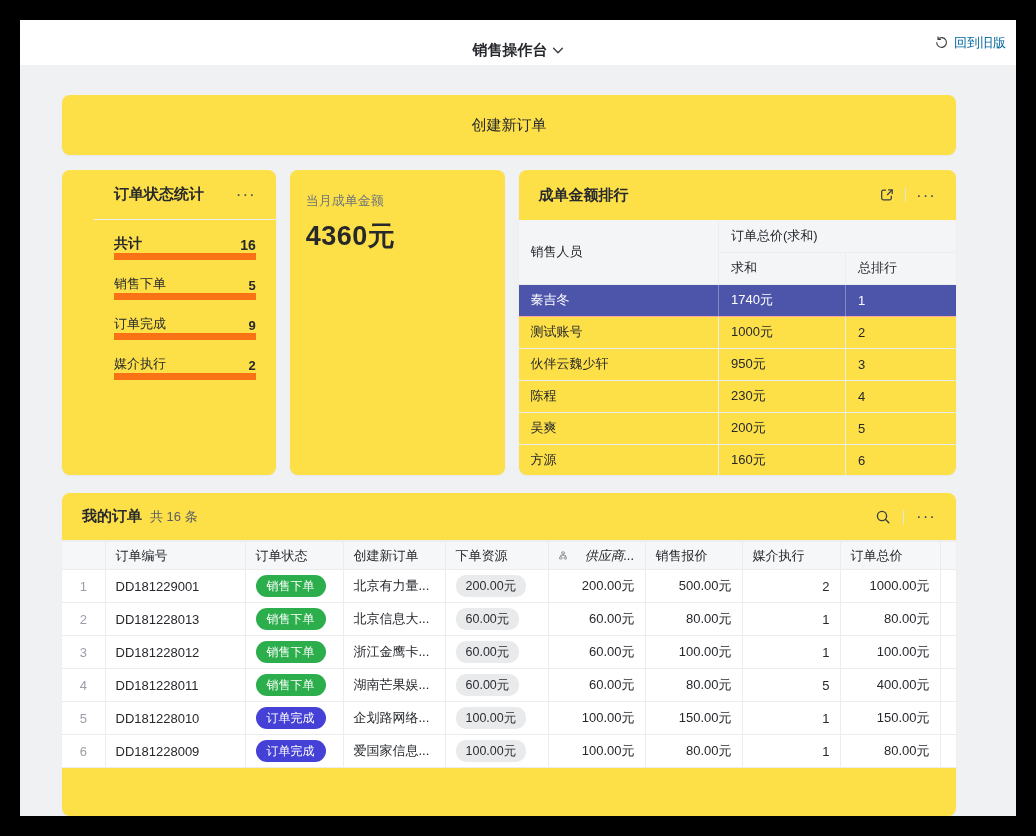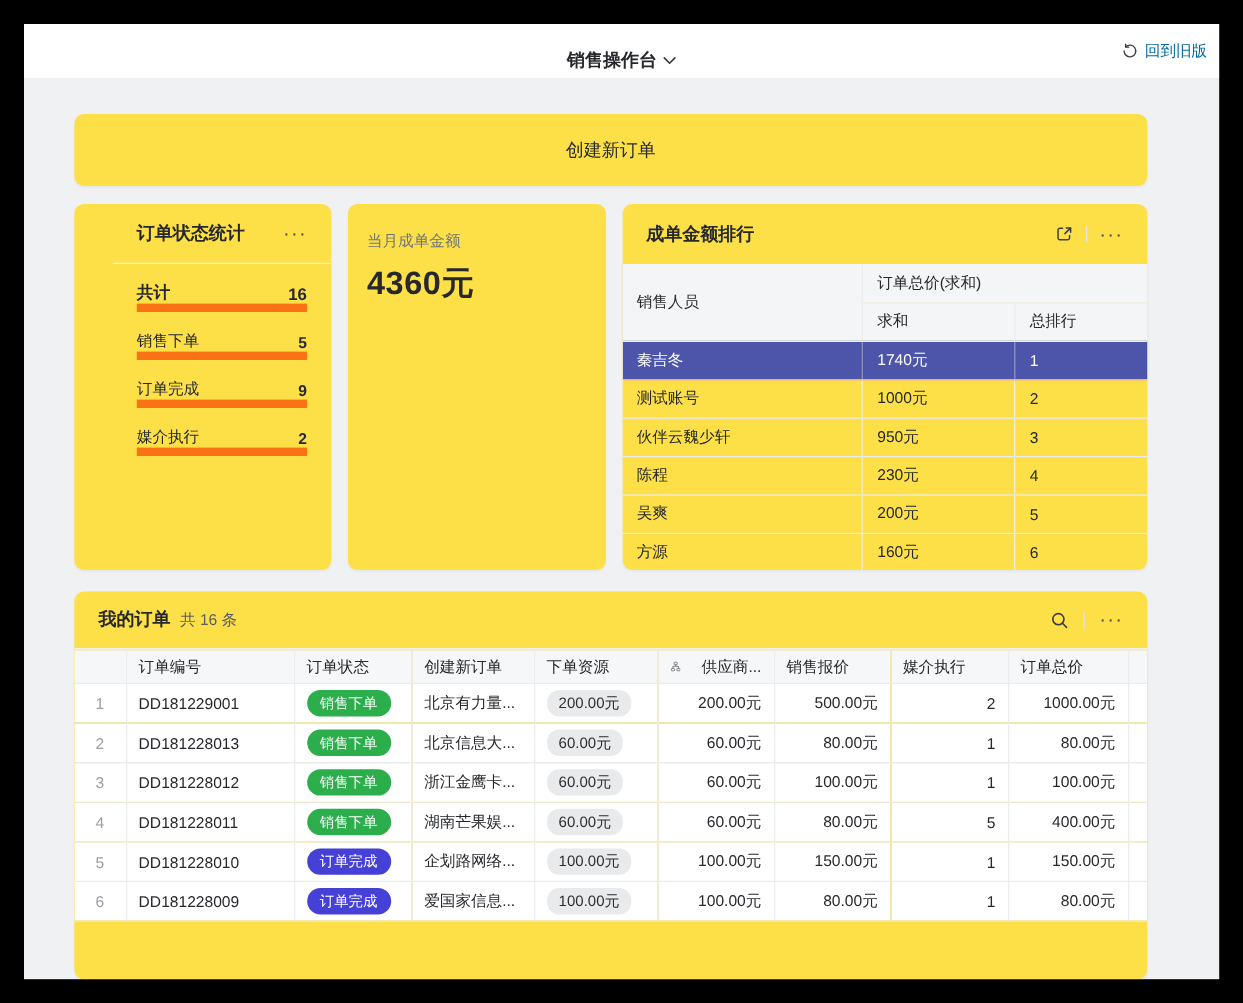--- a/index.html
+++ b/index.html
@@ -68,21 +68,21 @@
   .filter-label { font-size:13px; color:#26282c; }
   .select { width:162px; height:34px; border:1px solid #d8dadd; border-radius:6px; background:#fff; display:flex; align-items:center; justify-content:space-between; padding:0 12px; cursor:pointer; }
   .select .ph { font-size:13px; color:#a1a5ab; }
 
   .orders-table { width:100%; border-collapse:collapse; table-layout:fixed; font-size:13px; }
   .orders-table th { height:28px; background:#f6f7f8; font-weight:400; color:#26282c; text-align:left; padding:0 10px; border-top:1px solid #ebecee; border-bottom:1px solid #ebecee; border-right:1px solid #ebecee; white-space:nowrap; overflow:hidden; }
   .orders-table td { height:33px; padding:0 10px; border-bottom:1px solid #ebecee; border-right:1px solid #ebecee; white-space:nowrap; overflow:hidden; background:#fff; }
   .orders-table th:last-child, .orders-table td:last-child { border-right:none; }
   .orders-table .num { text-align:center; color:#9a9ea6; }
   .orders-table .r { text-align:right; }
-  .th-supplier { display:flex; align-items:center; gap:18px; }
+  .th-supplier { display:flex; align-items:center; gap:18px;font-style:italic; }
 
   .badge { display:inline-block; height:22px; line-height:22px; padding:0 11px; border-radius:11px; color:#fff; font-size:12px; }
   .badge-green { background:#2bae4b; }
   .badge-indigo { background:#4540d6; }
   .chip { display:inline-block; height:22px; line-height:22px; padding:0 10px; border-radius:10px; background:#e9eaec; color:#2a2d31; font-size:12.5px; }
 </style>
 </head>
 <body>
 
 <div class="app">

